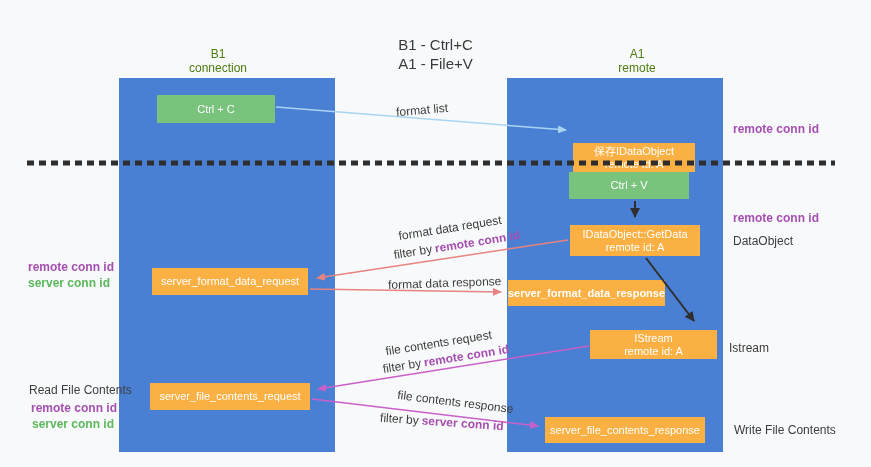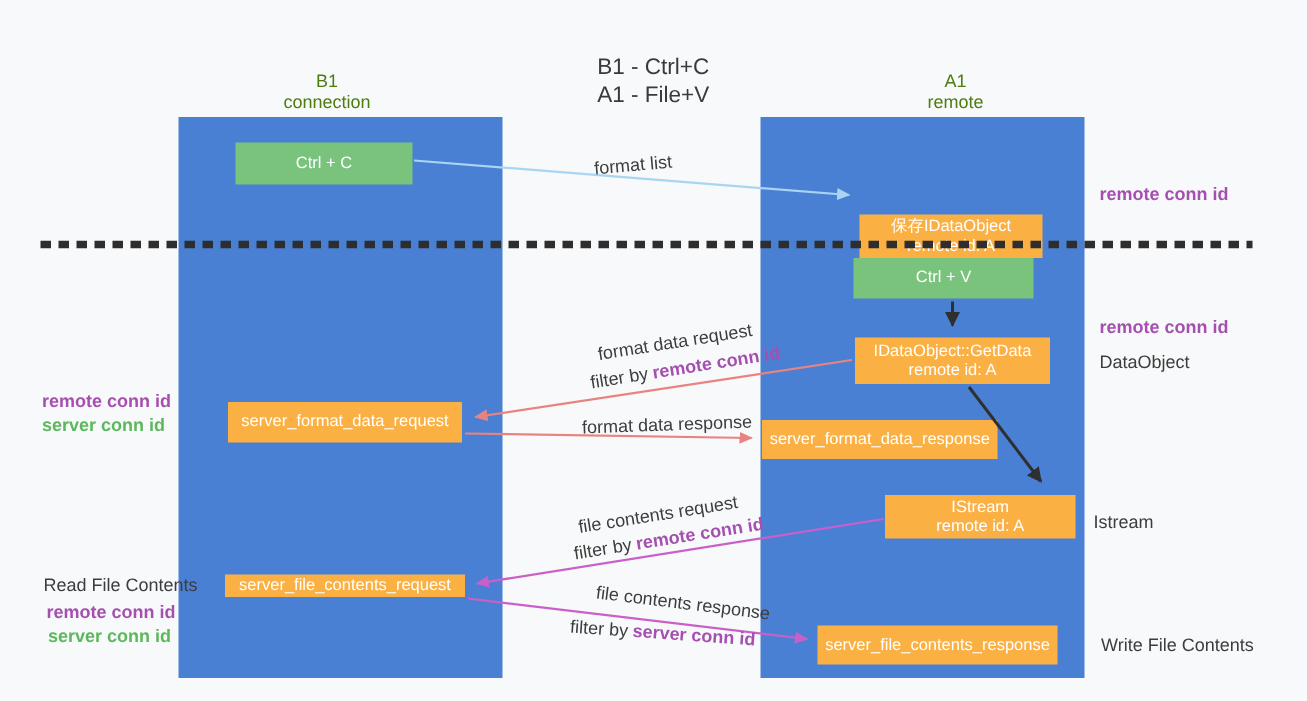--- a/index.html
+++ b/index.html
@@ -19,25 +19,25 @@
 
   
   .node{position:absolute;display:flex;flex-direction:column;align-items:center;justify-content:center;
         color:#fff;font-size:11px;line-height:13px;text-align:center;}
   .green{background:#79c37d;}
   .orange{background:#fbb043;}
   #ctrl-c{left:157px;top:95px;width:118px;height:28px;}
   #ctrl-v{left:569px;top:172px;width:120px;height:27px;}
   #save-obj{left:573px;top:119px;width:122px;height:29px;margin-top:24px;}
   #getdata{left:570px;top:225px;width:130px;height:31px;}
-  #fmt-resp{left:508px;top:280px;width:157px;height:26px;}
+  #fmt-resp{left:508px;top:280px;width:157px;height:26px;font-weight:bold;}
   #istream{left:590px;top:330px;width:127px;height:29px;}
   #file-resp{left:545px;top:417px;width:160px;height:26px;}
   #fmt-req{left:152px;top:268px;width:156px;height:27px;}
-  #file-req{left:150px;top:383px;width:160px;height:15px;}
+  #file-req{left:150px;top:383px;width:160px;height:27px;}
 
   
   .lbl{position:absolute;font-size:12px;color:#3d3d3d;white-space:nowrap;line-height:14px;}
   .purple{color:#a550b0;font-weight:bold;}
   .greentxt{color:#5cb85c;font-weight:bold;}
   .sp{margin-right:3px;}
 
   
   #l-remote1{left:28px;top:260px;}
   #l-server1{left:28px;top:276px;}

